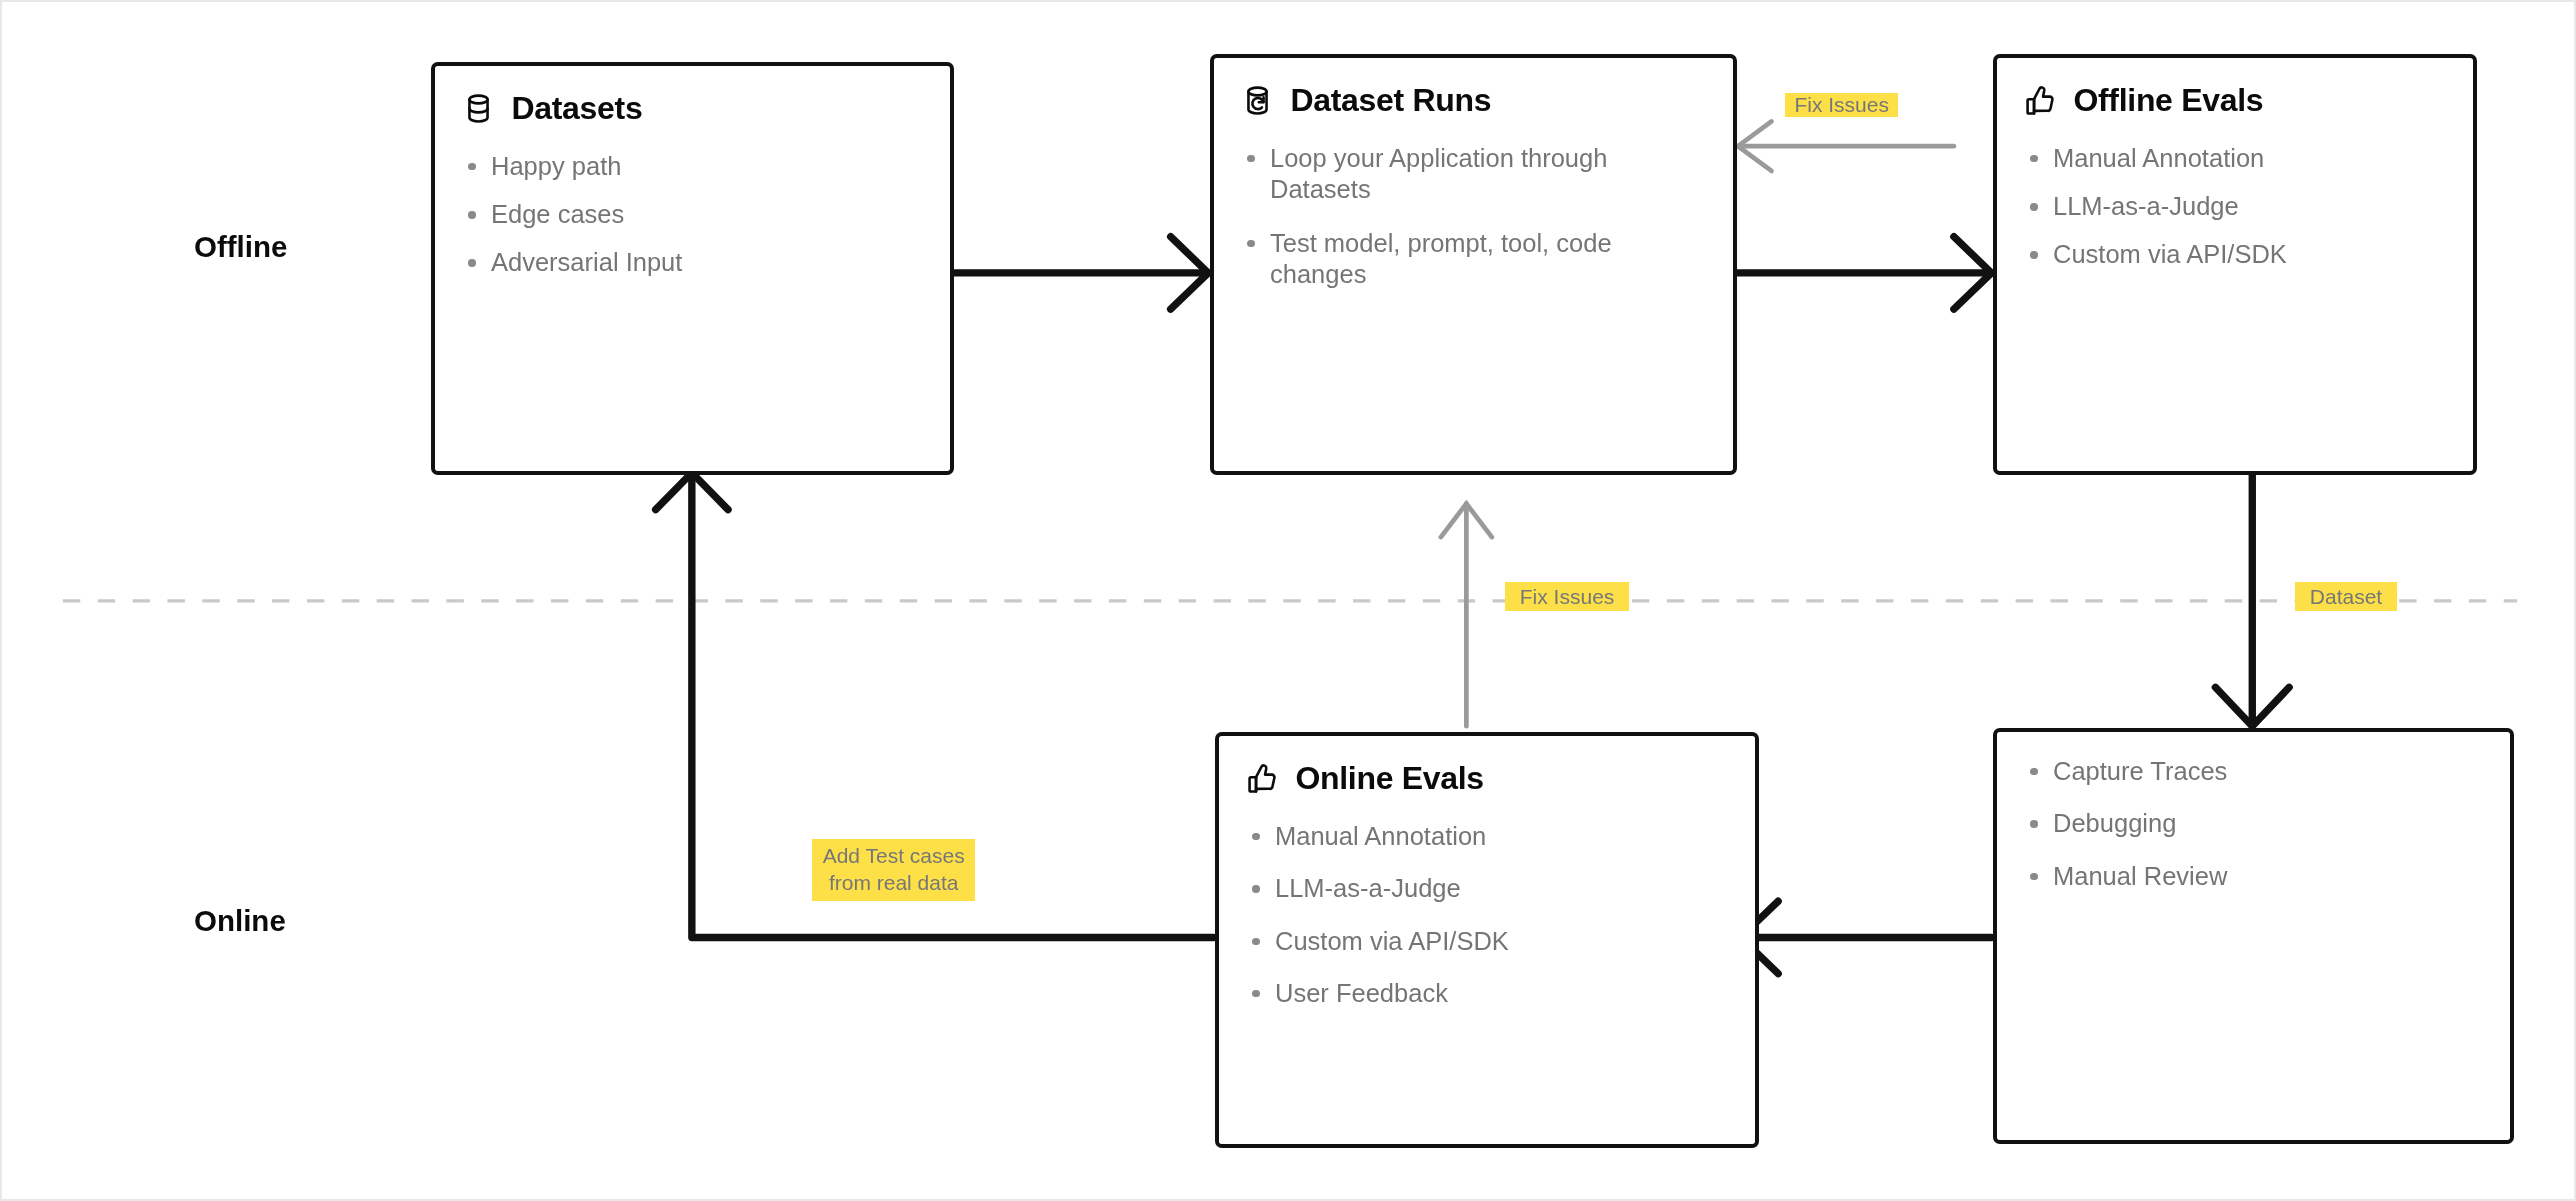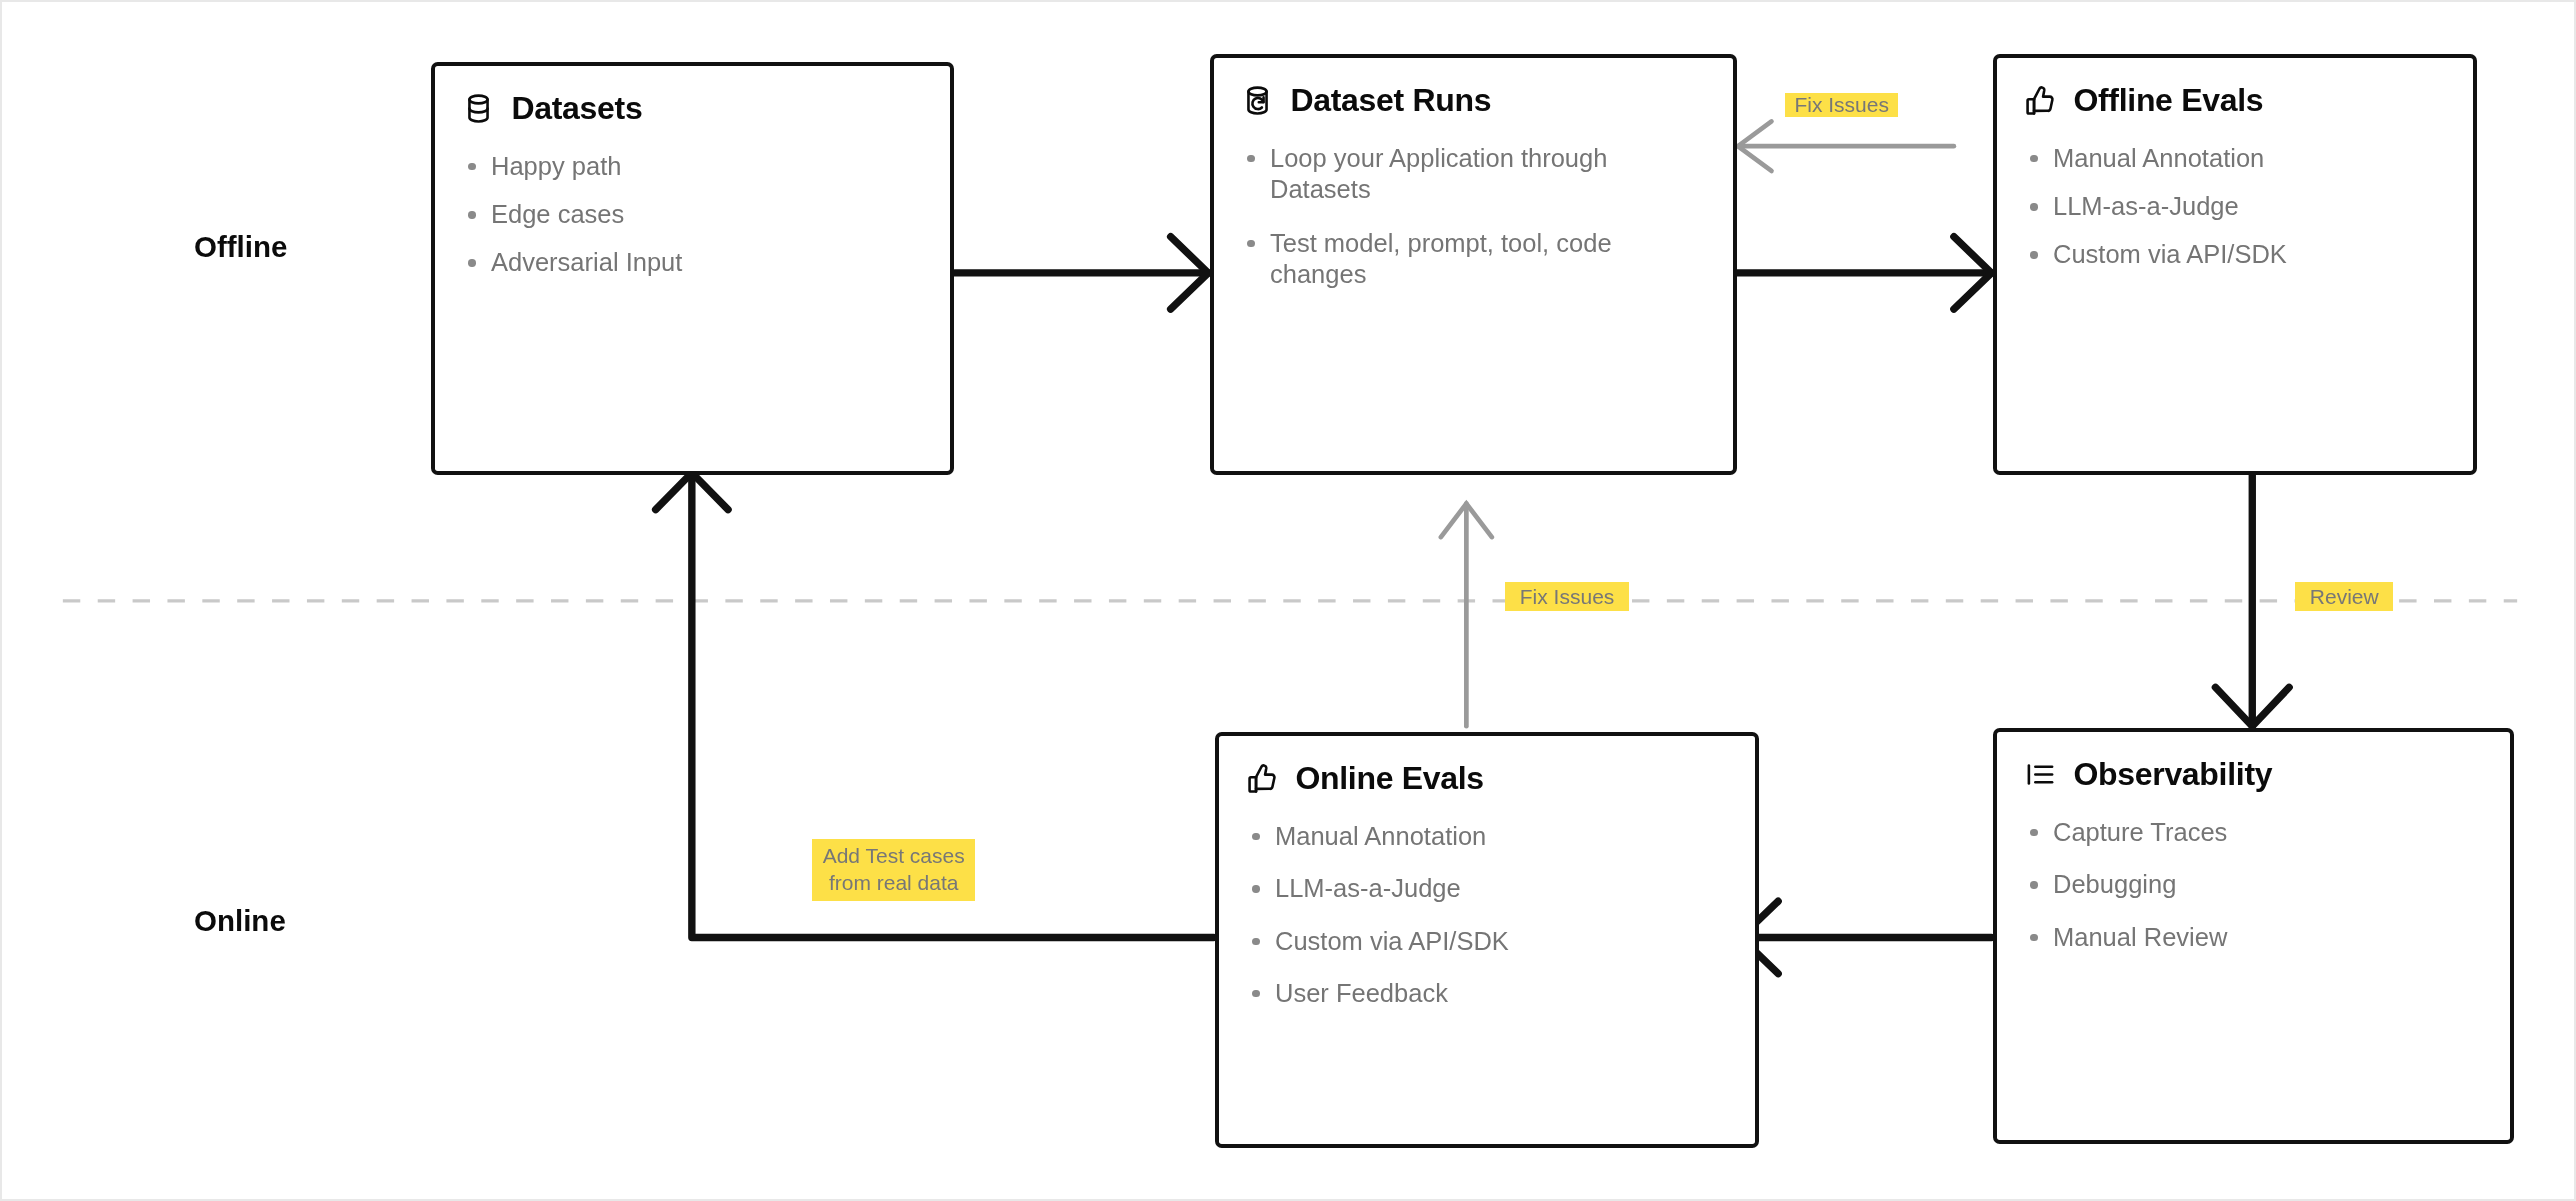--- a/index.html
+++ b/index.html
@@ -152,21 +152,21 @@
     </g>
   </svg>
 
   <div class="lane-label" id="lane-offline">Offline</div>
   <div class="lane-label" id="lane-online">Online</div>
 
   <div class="edge-label" id="label-fix-issues-top">Fix Issues</div>
 
   <div class="edge-label" id="label-fix-issues-mid">Fix Issues</div>
 
-  <div class="edge-label" id="label-deploy">Review</div>
+  <div class="edge-label" id="label-deploy">Dataset</div>
 
   <div class="edge-label" id="label-add-test-cases">
     <div>Add Test cases</div>
     <div>from real data</div>
   </div>
 
   <div class="node" id="node-datasets">
     <div class="node-head">
       <svg class="node-icon" viewBox="0 0 24 24" fill="none" stroke="#0b0b0b" stroke-width="2" stroke-linecap="round" stroke-linejoin="round">
         <ellipse cx="12" cy="5" rx="7" ry="3"></ellipse>
@@ -225,29 +225,20 @@
     </div>
     <ul class="bullets">
       <li><span class="dot"></span><span>Manual Annotation</span></li>
       <li><span class="dot"></span><span>LLM-as-a-Judge</span></li>
       <li><span class="dot"></span><span>Custom via API/SDK</span></li>
       <li><span class="dot"></span><span>User Feedback</span></li>
     </ul>
   </div>
 
   <div class="node" id="node-observability">
-    <div class="node-head">
-      <svg class="node-icon" viewBox="0 0 24 24" fill="none" stroke="#0b0b0b" stroke-width="2" stroke-linecap="round" stroke-linejoin="round">
-        <line x1="3" y1="5" x2="3" y2="19"></line>
-        <line x1="8" y1="6" x2="21" y2="6"></line>
-        <line x1="8" y1="12" x2="21" y2="12"></line>
-        <line x1="8" y1="18" x2="21" y2="18"></line>
-      </svg>
-      <span class="node-title">Observability</span>
-    </div>
     <ul class="bullets">
       <li><span class="dot"></span><span>Capture Traces</span></li>
       <li><span class="dot"></span><span>Debugging</span></li>
       <li><span class="dot"></span><span>Manual Review</span></li>
     </ul>
   </div>
 
 </div>
 
 

